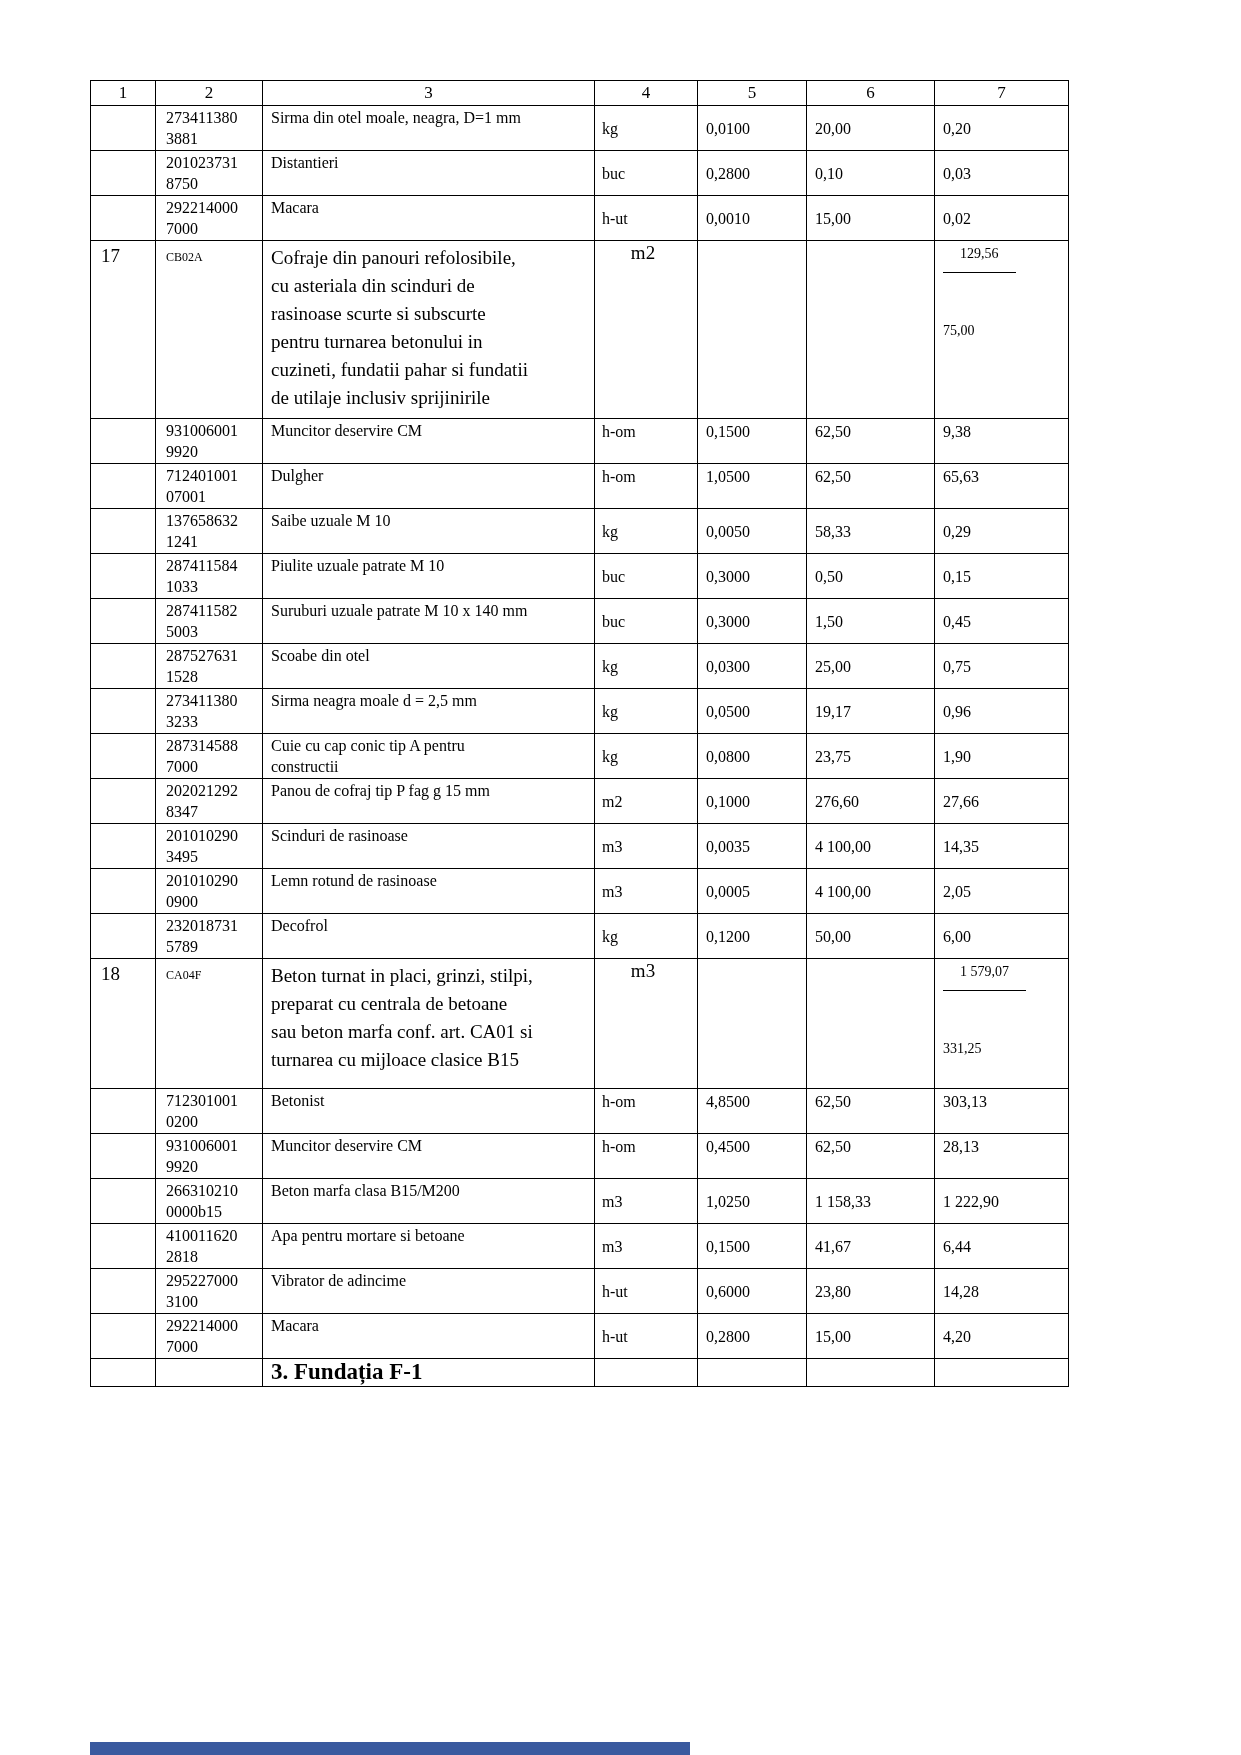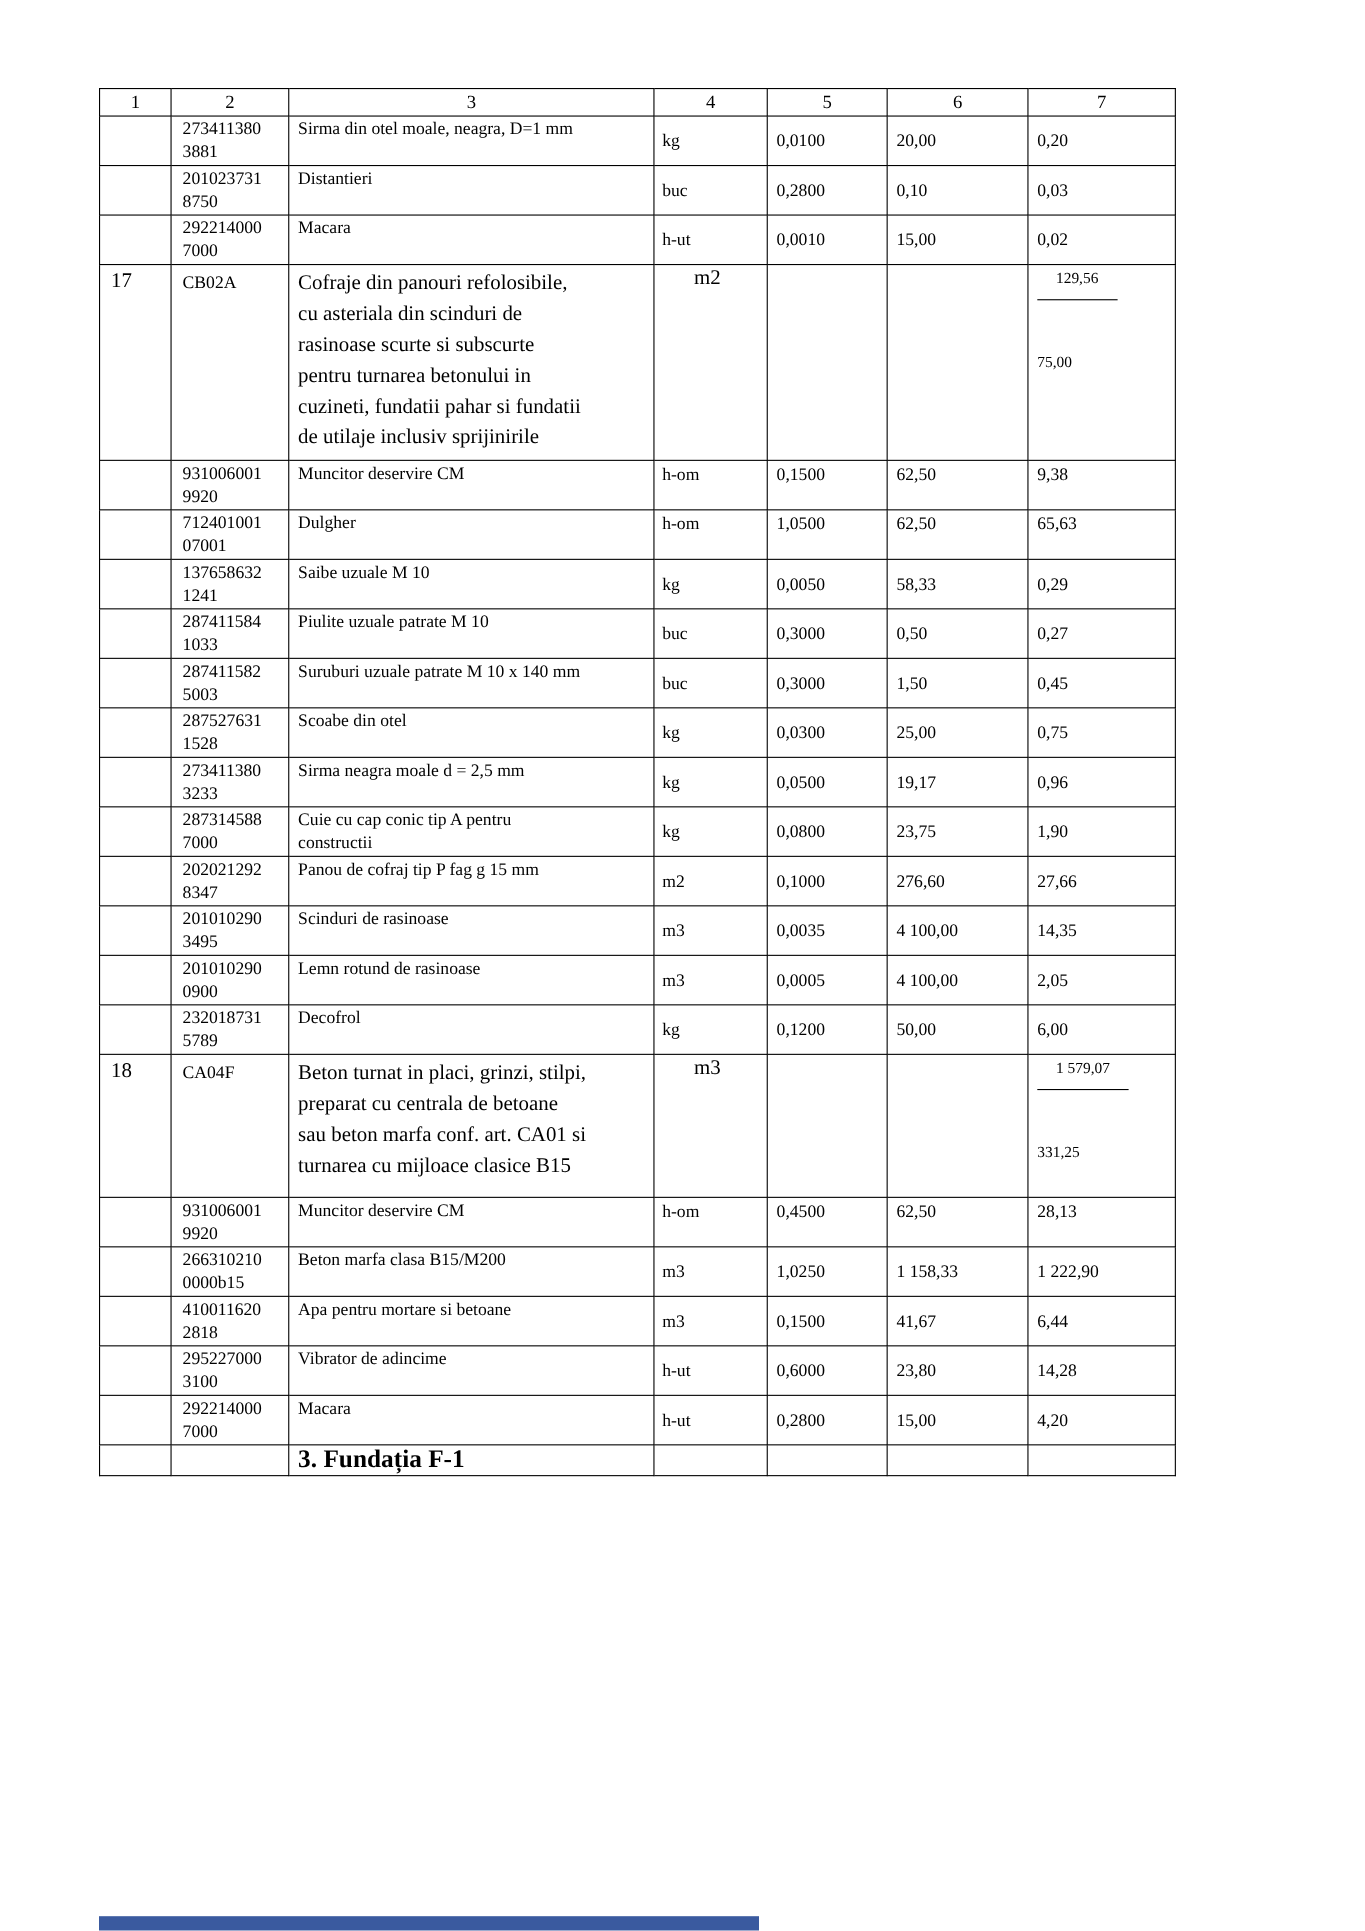--- a/index.html
+++ b/index.html
@@ -49,21 +49,21 @@
   tr.resource-row td.c4,
   tr.resource-row td.c5,
   tr.resource-row td.c6,
   tr.resource-row td.c7 { vertical-align: middle; }
   tr.resource-row.vtop td.c4,
   tr.resource-row.vtop td.c5,
   tr.resource-row.vtop td.c6,
   tr.resource-row.vtop td.c7 { vertical-align: top; padding-top: 2px; }
   tr.item-row td { vertical-align: top; }
   td.item-no { font-size: 19px; padding-top: 4px; padding-left: 10px; }
-  td.item-symbol { font-size: 16px; line-height: 25px; padding-top: 4px; }
+  td.item-symbol { font-size: 12px; line-height: 25px; padding-top: 4px; }
   td.item-desc { font-size: 19px; line-height: 28px; padding-top: 3px; }
   td.item-unit { vertical-align: middle; text-align: center; font-size: 19px; padding-left: 0; }
   td.item-total-cell { vertical-align: middle; }
   .fraction { text-align: left; font-size: 14px; line-height: 24px; }
   .frac-top { display: inline-block; padding: 0 17px 6px 17px; border-bottom: 1px solid #000; }
   .frac-bottom { padding-top: 6px; margin-top: 40px; }
   tr.section-row td { font-size: 23px; line-height: 22px; }
   td.section-title { font-weight: bold; padding-top: 2px; }
   tr.last-row td { border-bottom: none; }
   .footer-bar {
@@ -176,21 +176,21 @@
         <td class="c7">0,29</td>
       </tr>
       <tr class="resource-row">
         <td class="c1"></td>
         <td class="c2 pre">287411584
 1033</td>
         <td class="c3 pre">Piulite uzuale patrate M 10</td>
         <td class="c4">buc</td>
         <td class="c5">0,3000</td>
         <td class="c6">0,50</td>
-        <td class="c7">0,27</td>
+        <td class="c7">0,15</td>
       </tr>
       <tr class="resource-row">
         <td class="c1"></td>
         <td class="c2 pre">287411582
 5003</td>
         <td class="c3 pre">Suruburi uzuale patrate M 10 x 140 mm</td>
         <td class="c4">buc</td>
         <td class="c5">0,3000</td>
         <td class="c6">1,50</td>
         <td class="c7">0,45</td>
@@ -275,20 +275,30 @@
 turnarea cu mijloace clasice B15</td>
         <td class="c4 item-unit">m3</td>
         <td class="c5"></td>
         <td class="c6"></td>
         <td class="c7 item-total-cell">
           <div class="fraction"><div class="frac-top">1 579,07</div><div class="frac-bottom">331,25</div></div>
         </td>
       </tr>
       <tr class="resource-row vtop">
         <td class="c1"></td>
+        <td class="c2 pre">712301001
+0200</td>
+        <td class="c3 pre">Betonist</td>
+        <td class="c4">h-om</td>
+        <td class="c5">4,8500</td>
+        <td class="c6">62,50</td>
+        <td class="c7">303,13</td>
+      </tr>
+      <tr class="resource-row vtop">
+        <td class="c1"></td>
         <td class="c2 pre">931006001
 9920</td>
         <td class="c3 pre">Muncitor deservire CM</td>
         <td class="c4">h-om</td>
         <td class="c5">0,4500</td>
         <td class="c6">62,50</td>
         <td class="c7">28,13</td>
       </tr>
       <tr class="resource-row">
         <td class="c1"></td>

